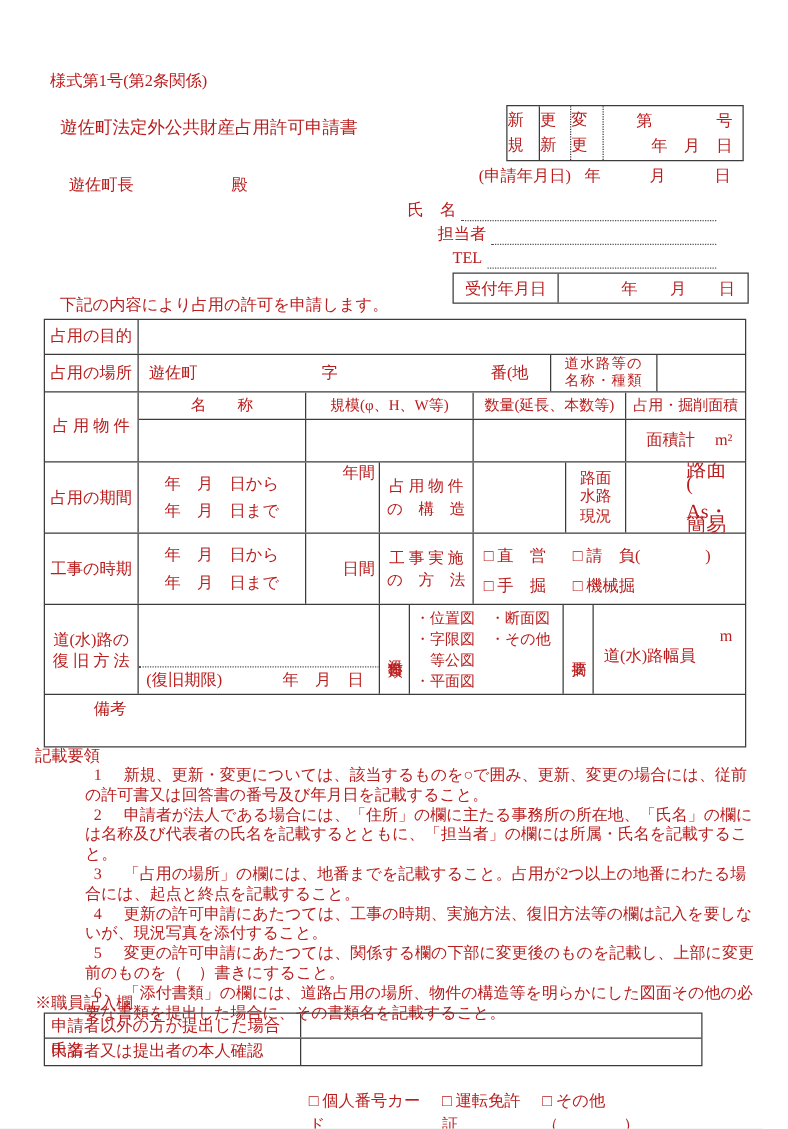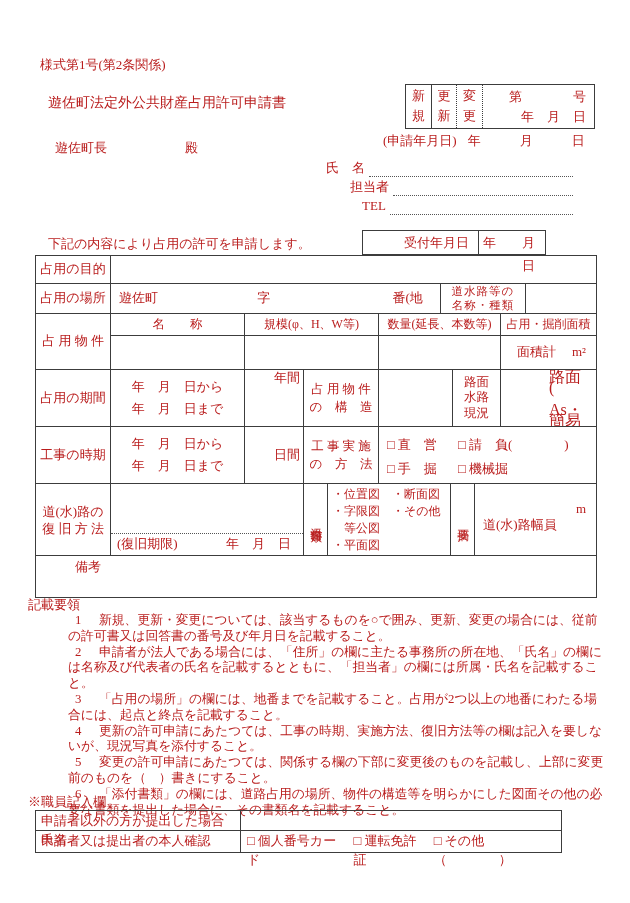--- a/index.html
+++ b/index.html
@@ -8,21 +8,21 @@
     background:#ffffff; color:#b91c1c;
     font-family:"Liberation Serif","DejaVu Serif",serif;
     font-size:13px; line-height:1.3; overflow:hidden;
   }
   * { box-sizing:border-box; }
   .abs { position:absolute; }
   .box { border:1px solid #3c3c3c; }
 
   
   .type-box { display:flex; }
-  .stack { word-break:break-all; text-align:center; line-height:20px; padding-top:1px; }
+  .stack { word-break:break-all; text-align:left; line-height:20px; padding-top:1px; }
 
   
   .a-row { display:flex; align-items:flex-end; height:19px; }
   .dotfill { flex:1; border-bottom:1px dotted #555; height:15px; margin-left:4px; }
 
   
   .recep { display:flex; }
   .recep .lab { width:84px; border-right:1px solid #3c3c3c; text-align:center; line-height:23px; }
   .recep .val { flex:1; text-align:right; padding-right:10px; line-height:23px; }
 
@@ -38,21 +38,21 @@
 
   
   .note-title { line-height:16px; }
   .note-item { padding-left:40px; text-indent:7px; line-height:15.8px; font-size:12.8px; }
   .note-num { display:inline-block; width:24px; text-indent:0; }
 
   
   .staff-row { display:flex; border-bottom:1px solid #3c3c3c; height:20px; }
   .staff-row:last-child { border-bottom:none; height:21px; }
   .staff-lab { width:205px; border-right:1px solid #3c3c3c; padding-left:5px; line-height:19px; }
-  .staff-val { flex:1; padding-left:6px; line-height:19px; display:flex; gap:5px; }
+  .staff-val { flex:1; padding-left:6px; line-height:19px; display:flex; gap:5px;margin-top:40px; }
 </style>
 </head>
 <body>
 
 <div class="page">
 
   <div class="abs" style="left:40px; top:57px;">様式第1号(第2条関係)</div>
 
   <div class="abs" style="left:48px; top:94px; font-size:14px;">遊佐町法定外公共財産占用許可申請書</div>
 
@@ -87,21 +87,21 @@
       <span class="dotfill"></span>
     </div>
     <div class="a-row" style="padding-left:36px;">
       <span>TEL</span>
       <span class="dotfill"></span>
     </div>
   </div>
 
   <div class="abs" style="left:48px; top:236px;">下記の内容により占用の許可を申請します。</div>
 
-  <div class="abs box recep" style="left:362px; top:230px; width:184px; height:25px;padding-left:32px;">
+  <div class="abs box recep" style="left:362px; top:218px; width:237px; height:25px;">
     <div class="lab">受付年月日</div>
     <div class="val">年　　月　　日</div>
   </div>
 
   <div class="abs box" style="left:35px; top:255px; width:562px;">
 
     <div class="trow" style="height:28px;">
       <div class="tc labcell">占用の目的</div>
       <div class="tc last"></div>
     </div>

